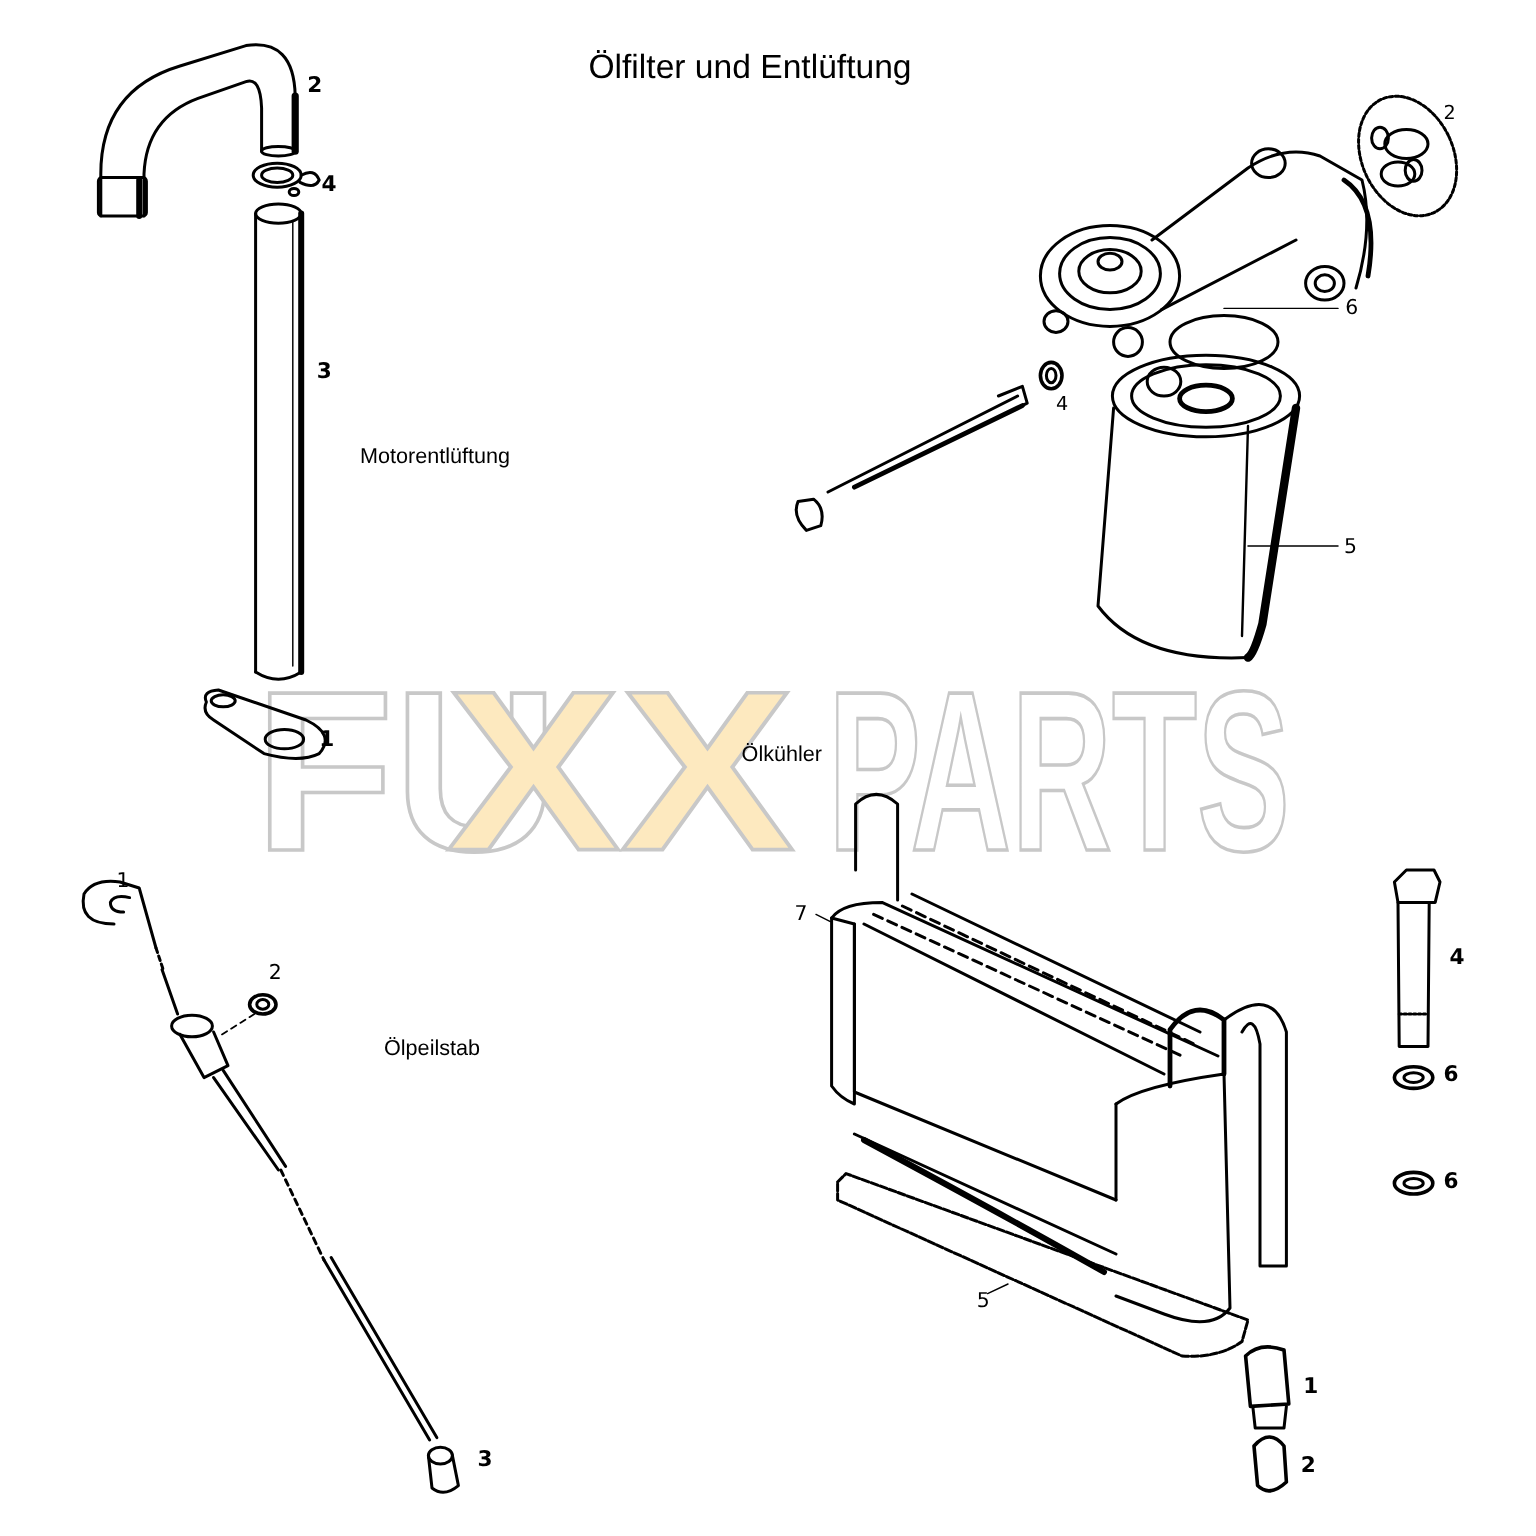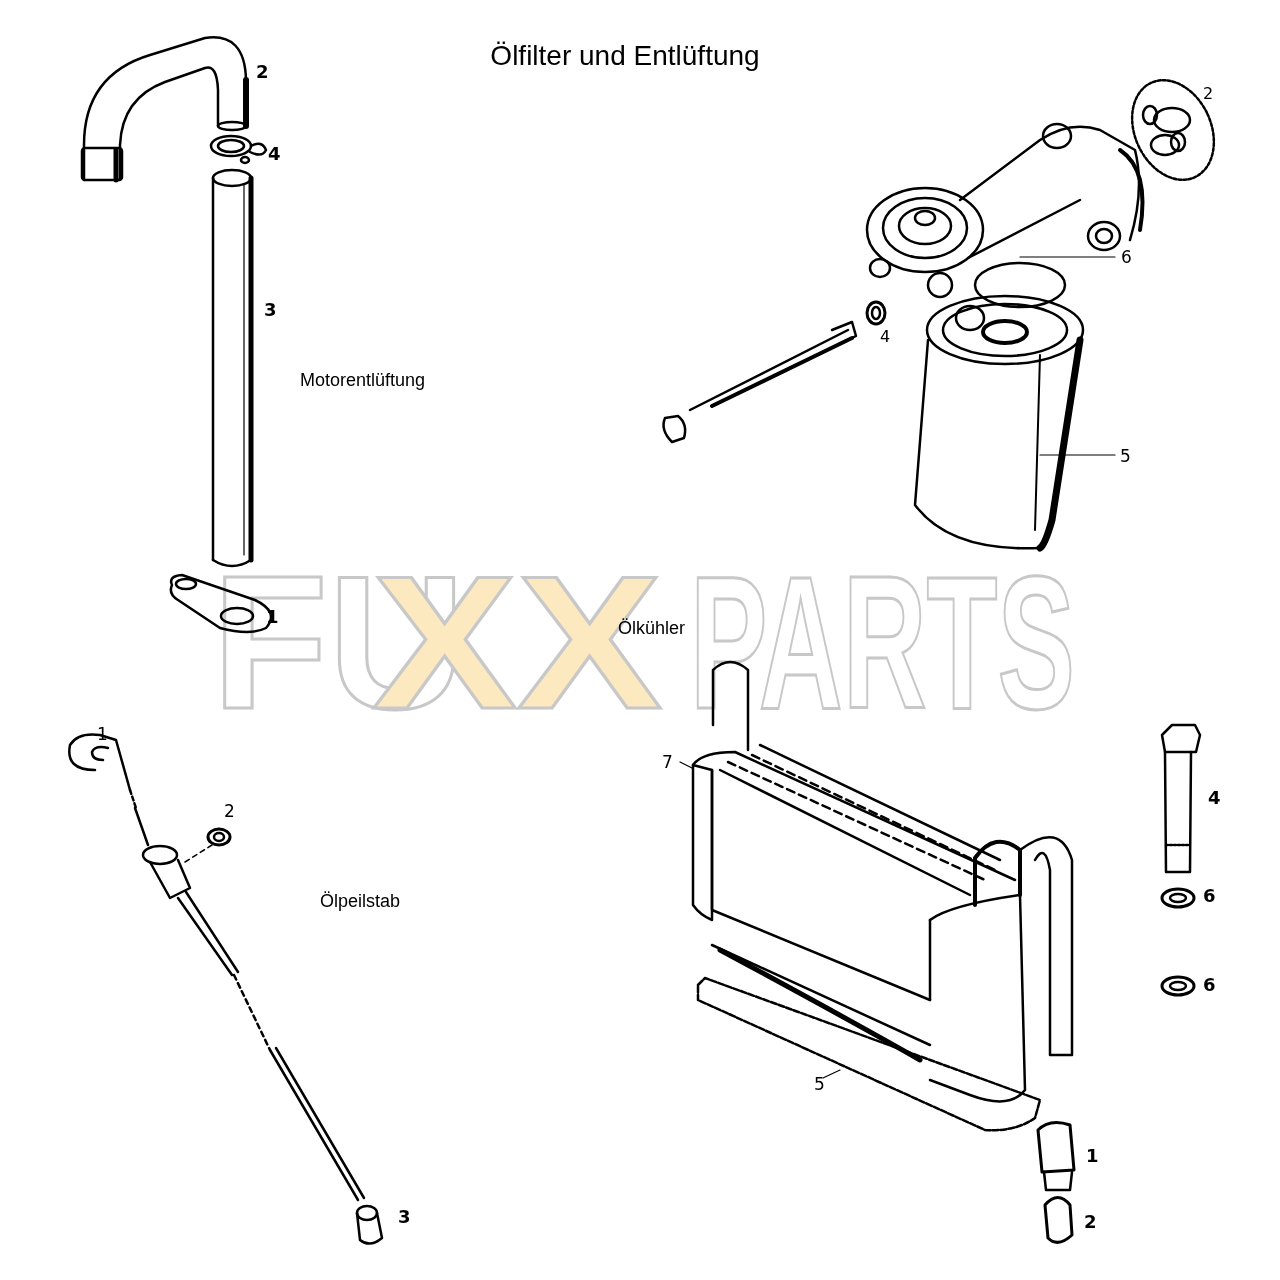--- a/index.html
+++ b/index.html
@@ -161,21 +161,21 @@
     <path d="M1045 1205 Q1058 1190 1070 1205 L1072 1235 Q1058 1248 1048 1238 Z" stroke-width="3"></path>
   </g>
   <path d="M680 762 L692 768" stroke-width="1.2"></path>
   <path d="M823 1078 L840 1070" stroke-width="1.2"></path>
 </svg>
 
 <div class="title">Ölfilter und Entlüftung</div>
 
 <div class="group-label" style="left:300px; top:370px;">Motorentlüftung</div>
 <div class="group-label" style="left:618px; top:618px;text-align:center;">Ölkühler</div>
-<div class="group-label" style="left:320px; top:863px;margin-top:28px;">Ölpeilstab</div>
+<div class="group-label" style="left:320px; top:863px;">Ölpeilstab</div>
 
 <div class="callout" style="left:256px; top:63px;">2</div>
 <div class="callout" style="left:268px; top:145px;">4</div>
 <div class="callout" style="left:264px; top:301px;">3</div>
 <div class="callout" style="left:266px; top:608px;">1</div>
 
 <div class="callout thin" style="left:1203px; top:86px; font-size:16px;">2</div>
 <div class="callout thin" style="left:1121px; top:249px; font-size:17px;">6</div>
 <div class="callout thin" style="left:880px; top:329px; font-size:16px;">4</div>
 <div class="callout thin" style="left:1120px; top:448px; font-size:17px;">5</div>

